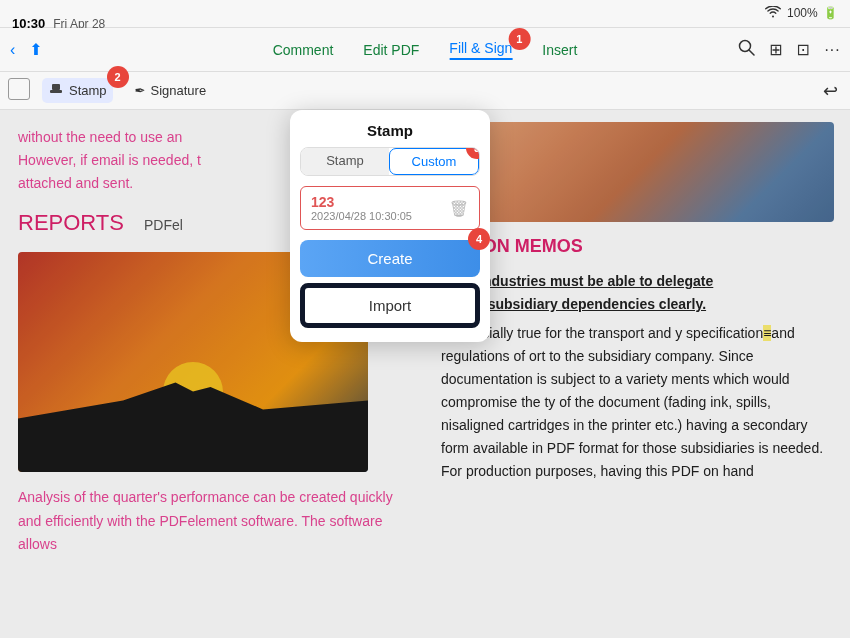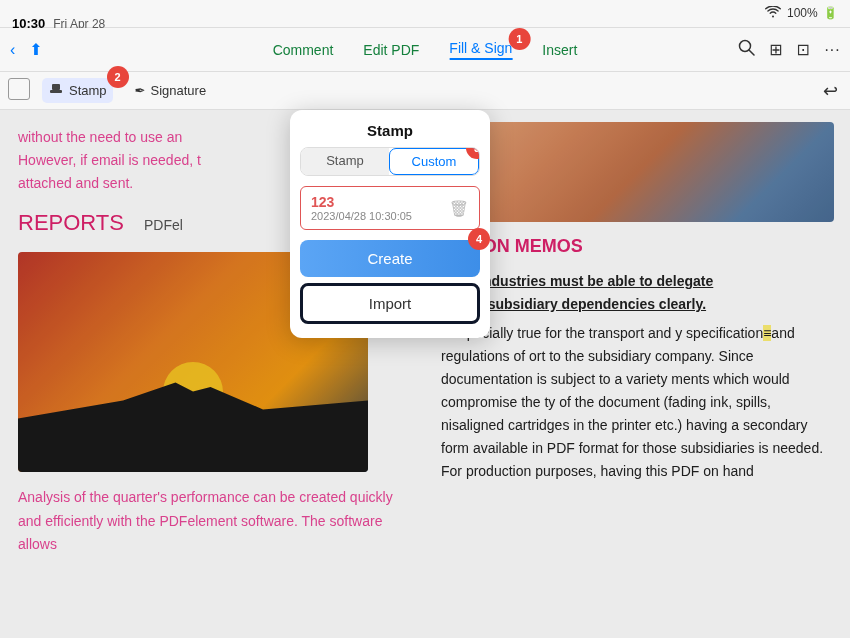--- a/index.html
+++ b/index.html
@@ -281,21 +281,21 @@
       cursor: pointer;
     }
     .import-btn {
       display: block;
       margin: 0 10px;
       width: calc(100% - 20px);
       padding: 9px 0;
       background: #fff;
       color: #333;
       font-size: 15px;
-      border: 3px solid #0f172a;
+      border: 5px solid #0f172a;
       border-radius: 8px;
       text-align: center;
       cursor: pointer;
     }
 
     
     .badge {
       display: inline-flex;
       align-items: center;
       justify-content: center;

